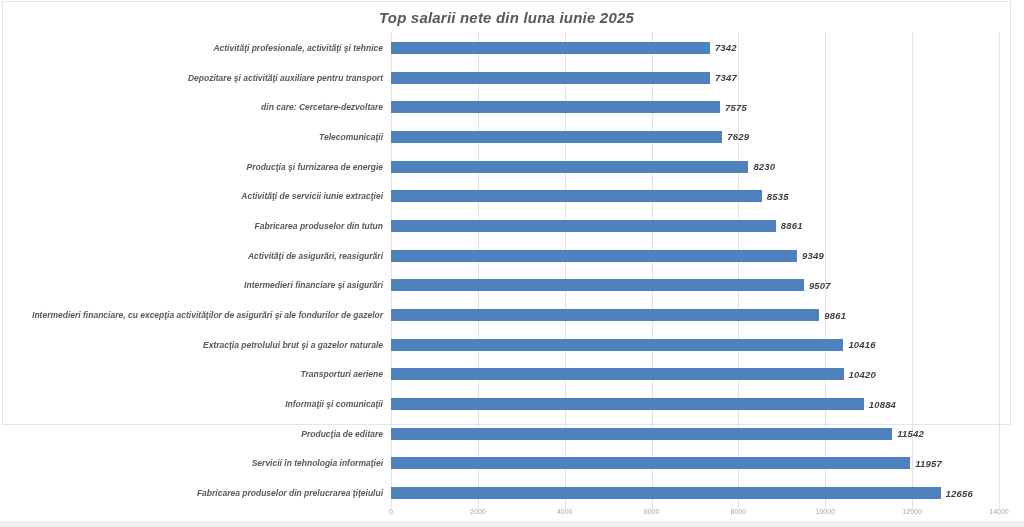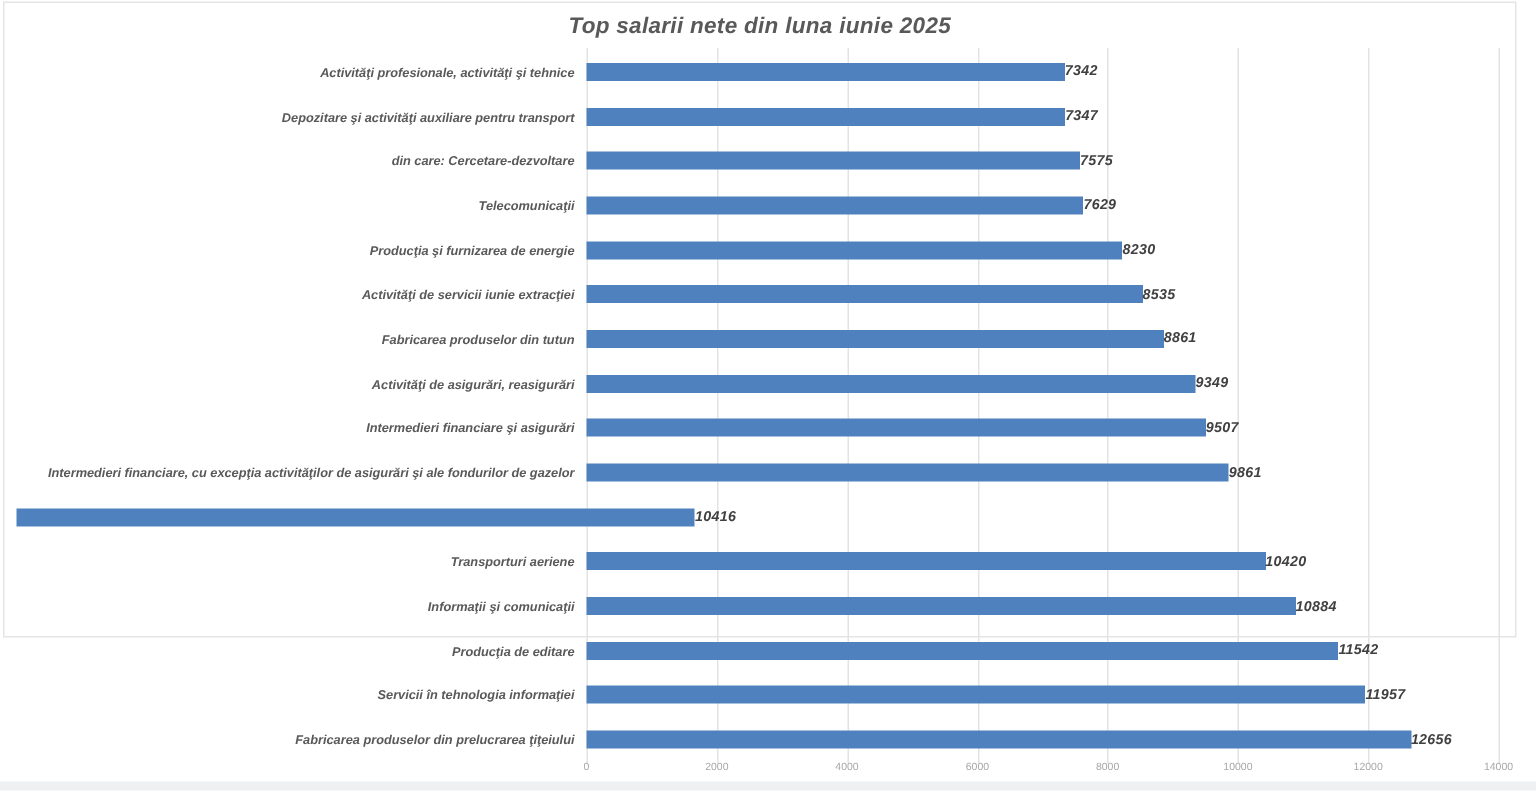--- a/index.html
+++ b/index.html
@@ -59,20 +59,21 @@
     color: var(--category);
   }
   .cat-label span { white-space: nowrap; }
   .bar-gap { width: 8px; flex: none; }
   .bar {
     height: 12px;
     flex: none;
     background: var(--bar);
   }
   .val-label {
+    margin-left: 5px;
     font-size: 9.5px;
     font-weight: bold;
     font-style: italic;
     color: var(--value);
     letter-spacing: 0.2px;
     white-space: nowrap;
   }
   .x-axis {
     position: absolute;
     left: 388px; top: 506px;
@@ -183,20 +184,23 @@
       </div>
       <div class="chart-row">
         <div class="cat-label">
           <span>Intermedieri financiare, cu excepţia activităţilor de asigurări şi ale fondurilor de gazelor</span>
         </div>
         <div class="bar-gap"></div>
         <div class="bar" style="width: 428.2px;"></div>
         <div class="val-label">9861</div>
       </div>
       <div class="chart-row">
+        <div class="cat-label">
+          <span>Extracţia petrolului brut şi a gazelor naturale</span>
+        </div>
         <div class="bar-gap"></div>
         <div class="bar" style="width: 452.4px;"></div>
         <div class="val-label">10416</div>
       </div>
       <div class="chart-row">
         <div class="cat-label">
           <span>Transporturi aeriene</span>
         </div>
         <div class="bar-gap"></div>
         <div class="bar" style="width: 452.5px;"></div>

